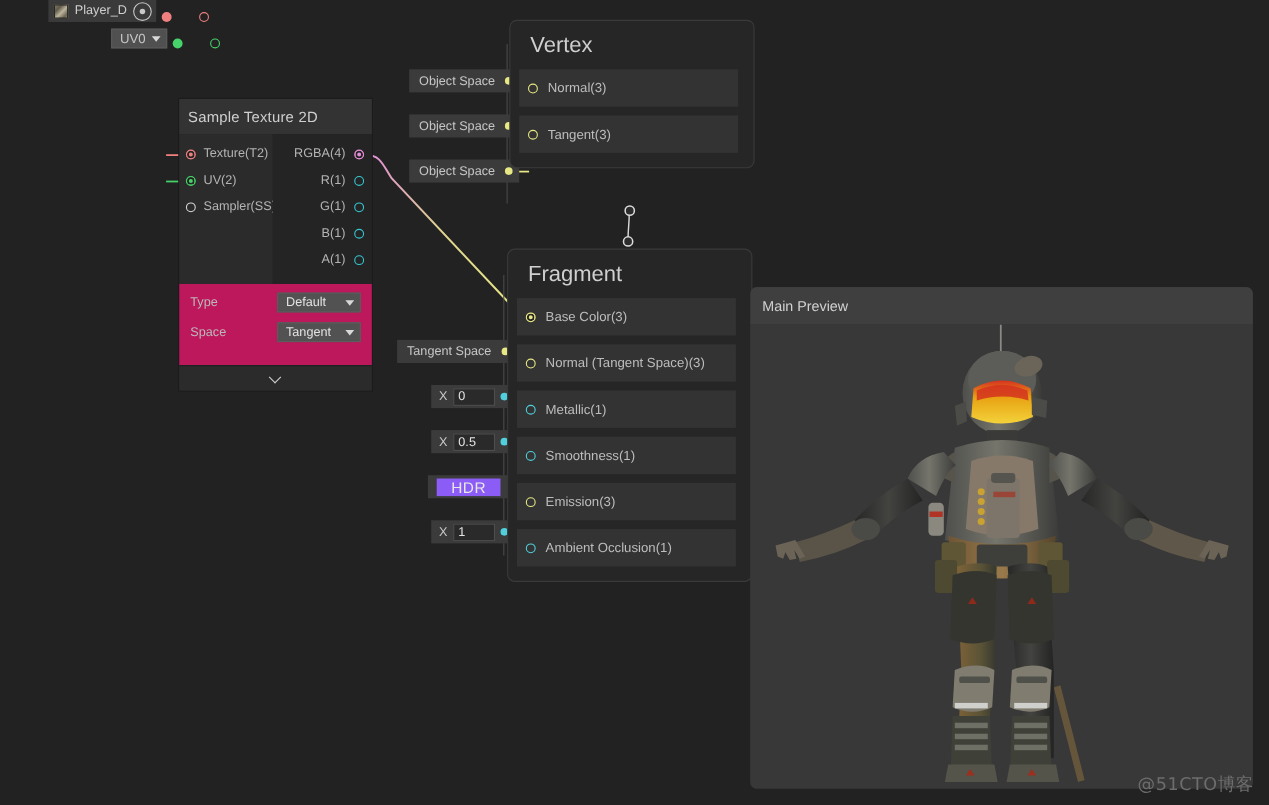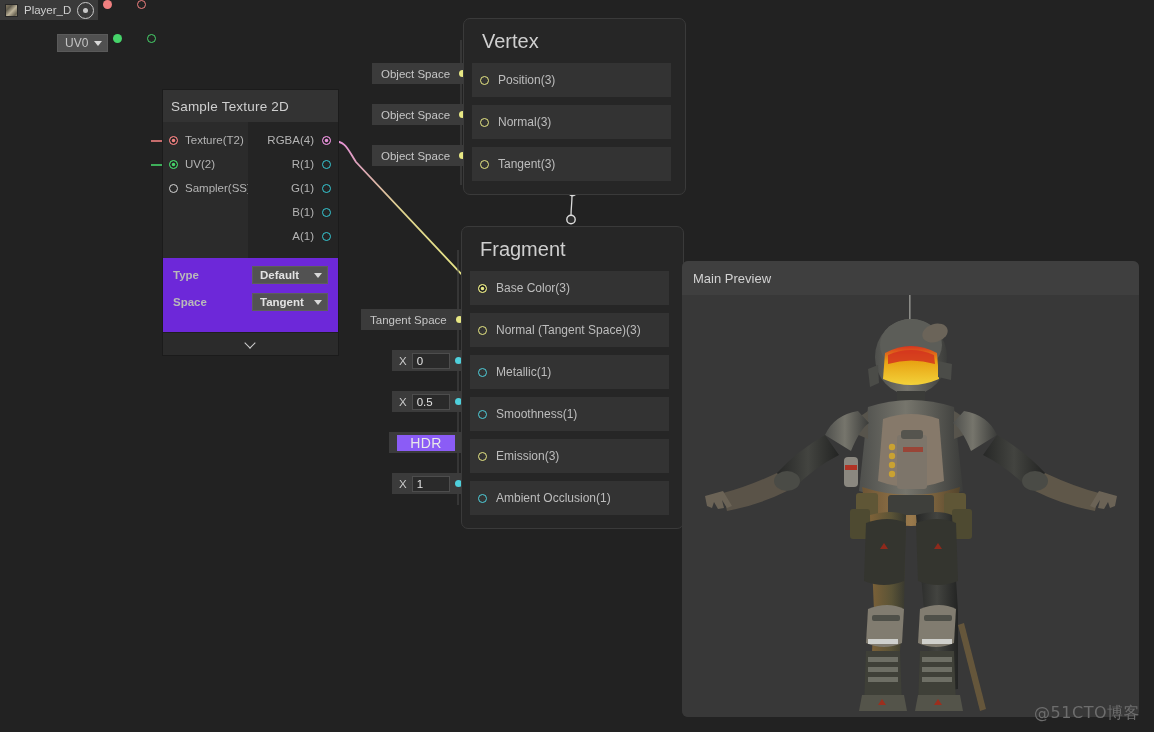--- a/index.html
+++ b/index.html
@@ -39,39 +39,39 @@
   .dot.filled{border:1.6px solid currentColor;background:currentColor;
               box-shadow:inset 0 0 0 1.7px #242424;}
   .c-tex{color:#f08080;}
   .c-uv{color:#46d46a;}
   .c-samp{color:#d6d6d6;}
   .c-rgba{color:#e58fd8;}
   .c-chan{color:#35c9d4;}
   .c-vec3{color:#e8e884;}
   .c-float{color:#4fd0dc;}
 
-  #stex .settings{background:#6d28d9;padding:7px 10px 9px 10px;font-weight:bold;}
+  #stex .settings{background:#be185d;padding:7px 10px 9px 10px;}
   .setrow{display:flex;align-items:center;height:20px;margin-bottom:7px;}
   .setrow:last-child{margin-bottom:11px;}
   .setlbl{width:79px;font-size:11.5px;color:#b9b9b9;}
   .ddn{flex:1;height:18px;background:#525252;border:1px solid #5d5d5d;
        display:flex;align-items:center;justify-content:space-between;
        padding:0 5px 0 7px;font-size:11.5px;color:#e2e2e2;box-sizing:border-box;}
   .caret{width:0;height:0;border-left:4px solid transparent;border-right:4px solid transparent;
          border-top:5px solid #d8d8d8;}
   #stex .expander{height:22px;background:#2b2b2b;border-top:1px solid #1f1f1f;
                   display:flex;align-items:center;justify-content:center;}
   .chev{width:11px;height:11px;position:relative;}
   .chev::after{content:"";position:absolute;left:1px;top:0px;width:7px;height:7px;
     border-right:1.8px solid #cfcfcf;border-bottom:1.8px solid #cfcfcf;
     transform:rotate(45deg);}
 
   
   #prop{left:24px;top:131px;width:140px;}
-  #prop .prow2{display:flex;align-items:flex-start;height:30px;margin-bottom:4px;}
+  #prop .prow2{display:flex;align-items:flex-end;height:20px;margin-bottom:4px;margin-left:44px;}
   .pillbox{background:#3a3a3a;display:flex;align-items:center;height:20px;
            padding:0 4px 0 5px;gap:6px;}
   .thumb{width:13px;height:13px;flex:0 0 auto;
      background:
        linear-gradient(135deg,#8e8268 0%,#5f5a4c 30%,#bdb39a 55%,#6b6554 80%,#9d947c 100%);
      box-shadow:inset 0 0 0 1px #272727;}
   .ptxt{font-size:11.5px;color:#cfcfcf;white-space:nowrap;}
   .target{width:15px;height:15px;border-radius:50%;border:1.5px solid #c9c9c9;
      display:flex;align-items:center;justify-content:center;flex:0 0 auto;}
   .target i{width:5px;height:5px;border-radius:50%;background:#c9c9c9;display:block;}
@@ -264,24 +264,20 @@
   <div class="flt" style="left:372px;top:145px;">
     <div class="spill">
       <span class="sl">Object Space</span>
       <span class="stub" style="background:#e8e884;width:7px;height:7px;"></span>
     </div>
   </div>
 
   <div id="vertex" class="master">
     <div class="mtitle">Vertex</div>
     <div class="rows">
-      <div class="mrow">
-        <span class="dot hollow c-vec3"></span>
-        <span class="mlbl">Position(3)</span>
-      </div>
       <div class="mrow">
         <span class="dot hollow c-vec3"></span>
         <span class="mlbl">Normal(3)</span>
       </div>
       <div class="mrow">
         <span class="dot hollow c-vec3"></span>
         <span class="mlbl">Tangent(3)</span>
       </div>
     </div>
   </div>

